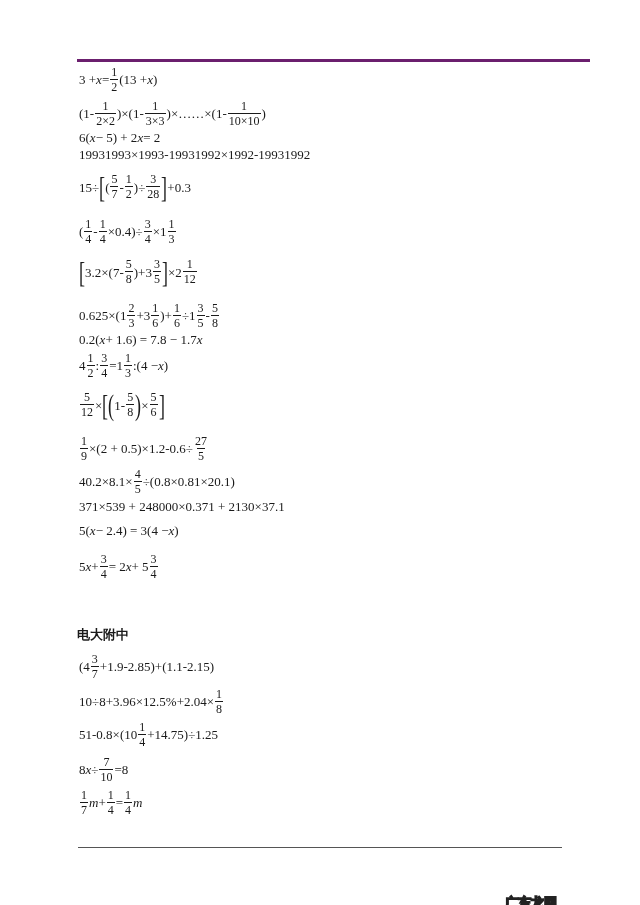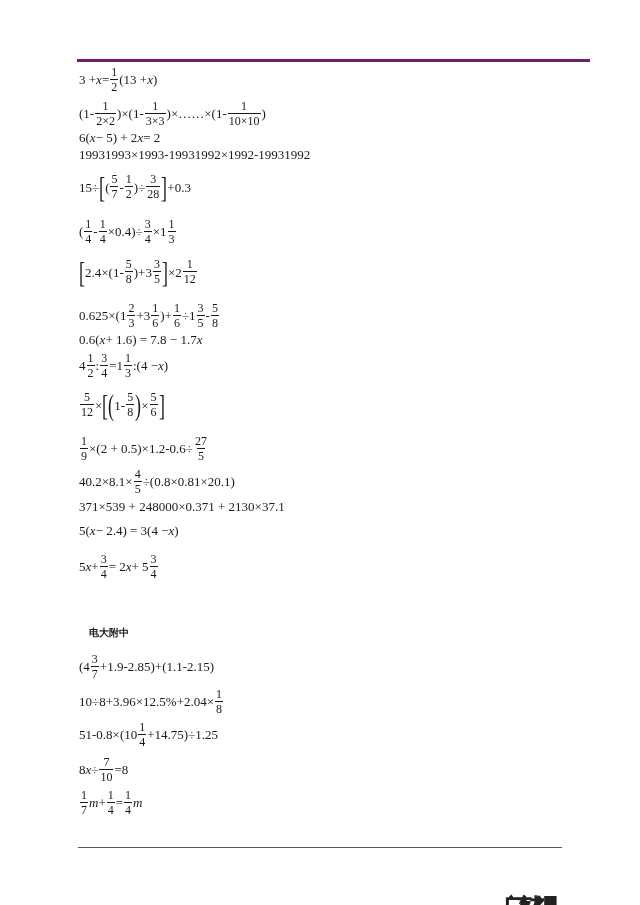--- a/index.html
+++ b/index.html
@@ -9,21 +9,21 @@
   }
   .top-rule { position: absolute; left: 77px; top: 59px; width: 513px; height: 3px; background: #6b1f6e; }
   .bottom-rule { position: absolute; left: 78px; top: 847px; width: 484px; height: 1px; background: #555; }
   .line { position: absolute; left: 79px; white-space: nowrap; display: flex; align-items: center; line-height: 1; }
   .t { display: inline-block; }
   .i { font-style: italic; }
   .frac { display: inline-flex; flex-direction: column; align-items: center; vertical-align: middle; margin: 0 1px; font-size: 12px; line-height: 1.05; }
   .frac .num { padding: 0 1px; }
   .frac .den { border-top: 1px solid #1a1a1a; padding: 1px 1px 0; }
   .br { display: inline-block; font-size: 30px; line-height: 1; transform: scaleX(0.6); margin: 0 -2px; font-weight: 100; }
-  .heading { position: absolute; left: 89px; top: 626px; font-family: Liberation Sans, sans-serif; font-weight: bold; font-size: 10px; }
+  .heading { position: absolute; left: 77px; top: 626px; font-family: Liberation Sans, sans-serif; font-weight: bold; font-size: 13px; }
   .watermark { position: absolute; left: 505px; top: 858px; font-family: "DejaVu Sans", sans-serif; font-weight: bold; font-size: 13px;
     color: #a21caf; -webkit-text-stroke: 1.5px #222; letter-spacing: 0px; margin-top: 36px; }
 </style>
 </head>
 <body>
 
 <div class="top-rule"></div>
 
 <div class="line" style="top:66px">
   <span class="t">3 + </span>
@@ -109,21 +109,21 @@
     </span>
     <span class="t">×1</span>
     <span class="frac">
       <span class="num">1</span>
       <span class="den">3</span>
     </span>
 </div>
 
 <div class="line" style="top:257px">
   <span class="br">[</span>
-    <span class="t">2.4×(1-</span>
+    <span class="t">3.2×(7-</span>
     <span class="frac">
       <span class="num">5</span>
       <span class="den">8</span>
     </span>
     <span class="t">)+3</span>
     <span class="frac">
       <span class="num">3</span>
       <span class="den">5</span>
     </span>
     <span class="br">]</span>
@@ -156,21 +156,21 @@
       <span class="den">5</span>
     </span>
     <span class="t">-</span>
     <span class="frac">
       <span class="num">5</span>
       <span class="den">8</span>
     </span>
 </div>
 
 <div class="line" style="top:333px">
-  <span class="t">0.6(</span>
+  <span class="t">0.2(</span>
     <span class="t i">x</span>
     <span class="t"> + 1.6) = 7.8 − 1.7</span>
     <span class="t i">x</span>
 </div>
 
 <div class="line" style="top:352px">
   <span class="t">4</span>
     <span class="frac">
       <span class="num">1</span>
       <span class="den">2</span>

